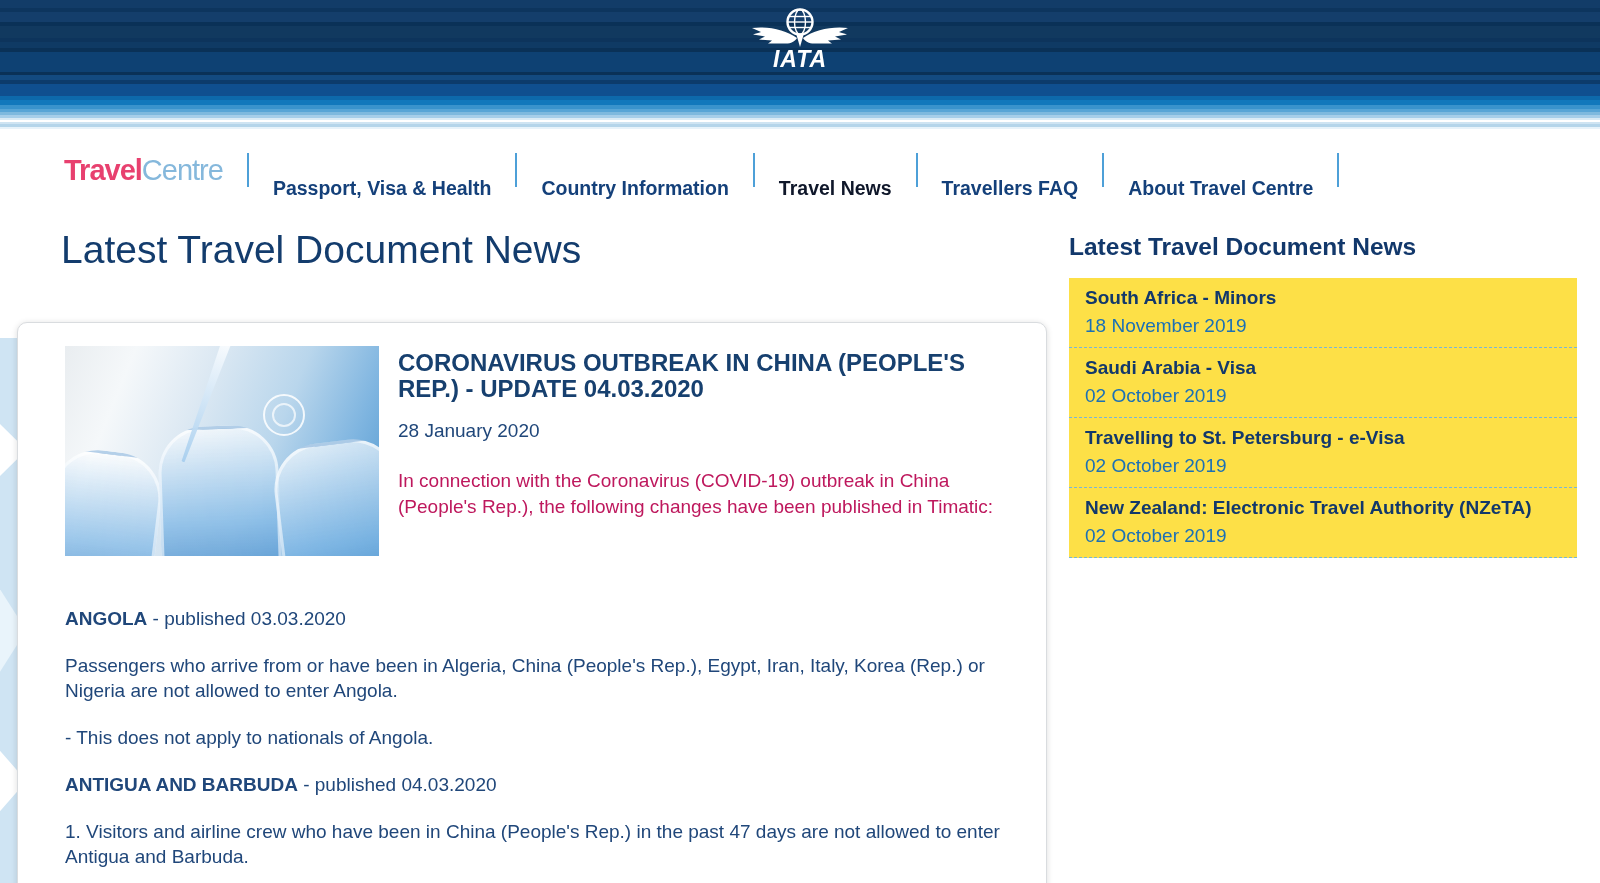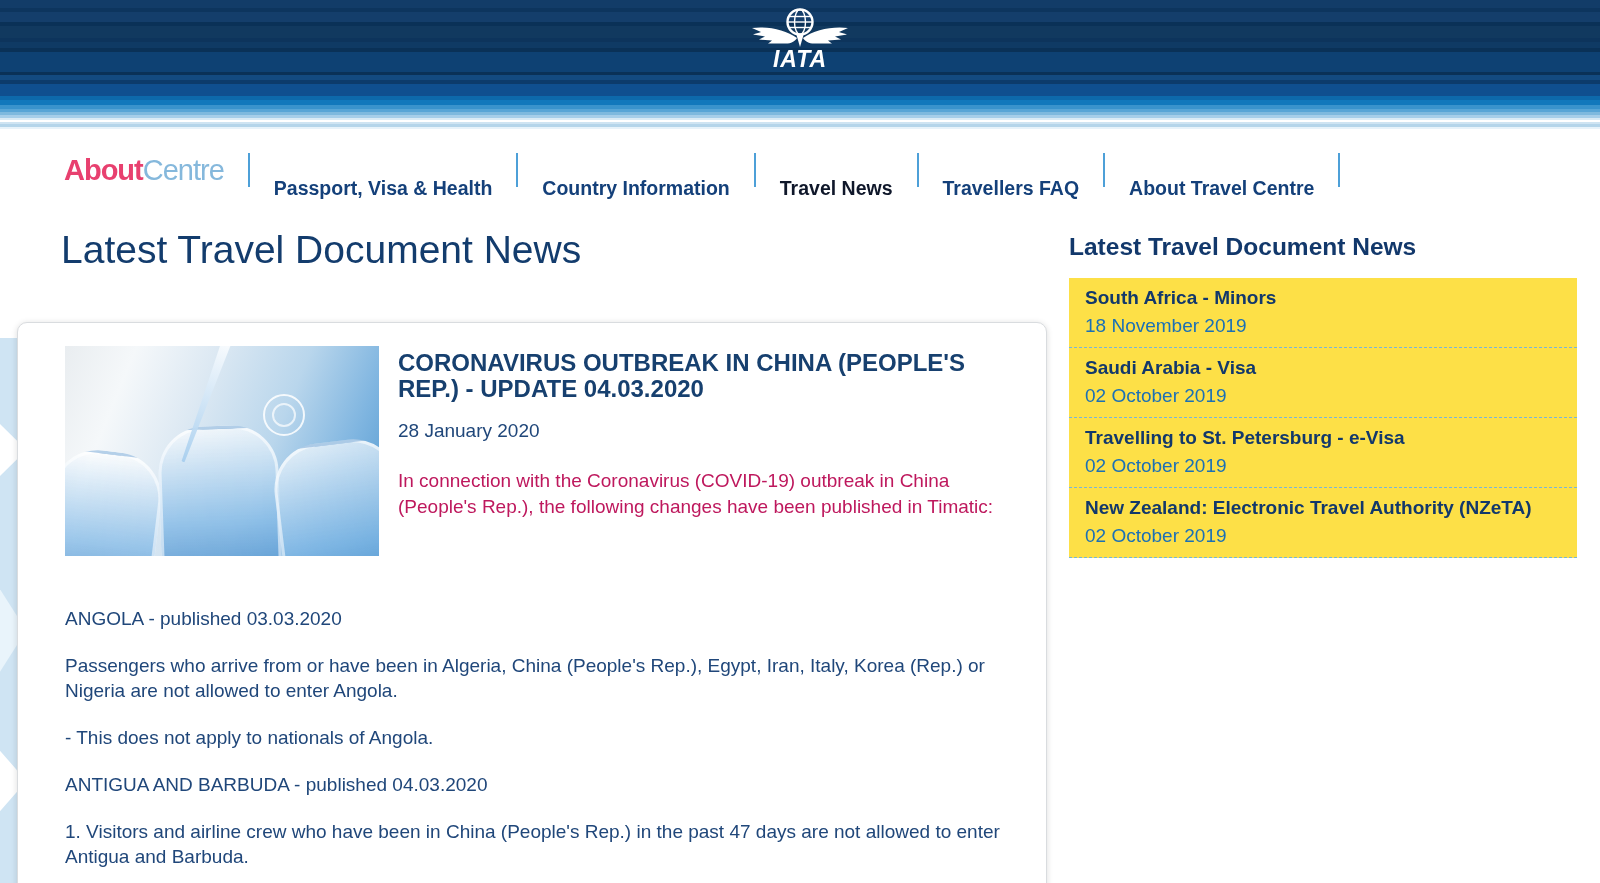--- a/index.html
+++ b/index.html
@@ -68,21 +68,21 @@
   .ring:after { content:""; position:absolute; inset:7px; border:2px solid rgba(255,255,255,.7); border-radius:50%; }
 
   .headcol { flex:1; min-width:0; }
   .art-title { font-size:24px; line-height:26px; font-weight:700; color:#17406f; margin:4px 0 18px; }
   .art-date { font-size:19px; color:#20477a; margin-bottom:26px; }
   .art-intro { font-size:19px; line-height:26px; color:#be185d; }
 
   .art-body { font-size:19px; line-height:25px; color:#20477a; padding-right:10px; }
   .sec-head { margin-top:50px; font-weight:400; font-size:19px; }
   .sec-head + p { margin-top:22px; }
-  .sec-head .country { font-weight:400; }
+  .sec-head .country { font-weight:700; }
   .art-body p { margin-top:22px; }
   .sec-head.second { margin-top:22px; }
 
   
   #sidebar { position:absolute; left:1069px; top:233px; width:508px; }
   .sb-title { font-size:24.5px; font-weight:700; color:#12386b; margin-bottom:17px; }
   .sb-box { background:#fde047; width:508px; }
   .sb-item { padding:9px 16px 10px; border-bottom:1px dashed #79b5d8; cursor:pointer; }
   .sb-item-title { font-size:19px; font-weight:700; color:#12386b; line-height:22px; margin-bottom:6px; }
   .sb-item-date { font-size:19px; color:#1b70b6; line-height:22px; }
@@ -103,21 +103,21 @@
     </g>
     <path fill="#fff" d="M49 31 C38 23 20 19 4 21 L13 25 C10 26 8 26.5 5 27.5 L17 29.5 C15 30.5 13 31.5 11 32.5 L24 33.5 C23 34.5 21.5 35.5 20 36.5 L38 36.5 C43 36.5 47 34.5 49 31 Z"></path>
     <path fill="#fff" d="M55 31 C66 23 84 19 100 21 L91 25 C94 26 96 26.5 99 27.5 L87 29.5 C89 30.5 91 31.5 93 32.5 L80 33.5 C81 34.5 82.5 35.5 84 36.5 L66 36.5 C61 36.5 57 34.5 55 31 Z"></path>
     <path fill="#fff" d="M48.5 28 L55.5 28 L52 40 Z"></path>
     <text x="52" y="60" text-anchor="middle" font-size="23" font-weight="bold" font-style="italic" fill="#fff" letter-spacing="1">IATA</text>
   </svg>
 </div>
 
 <div id="navbar">
   <div class="brand">
-    <span class="travel">About</span><span class="centre">Centre</span>
+    <span class="travel">Travel</span><span class="centre">Centre</span>
   </div>
   <div class="nav-items">
     <div class="nav-sep"></div>
     <div class="nav-link">Passport, Visa &amp; Health</div>
     <div class="nav-sep"></div>
     <div class="nav-link">Country Information</div>
     <div class="nav-sep"></div>
     <div class="nav-link active">Travel News</div>
     <div class="nav-sep"></div>
     <div class="nav-link">Travellers FAQ</div>

